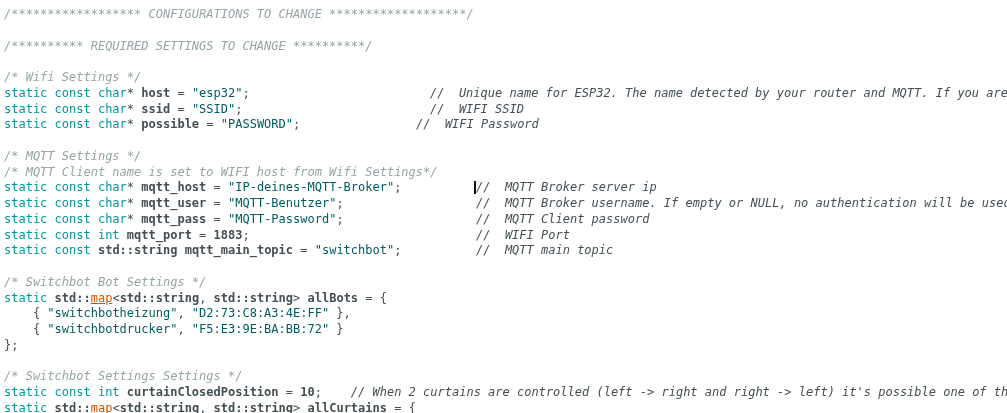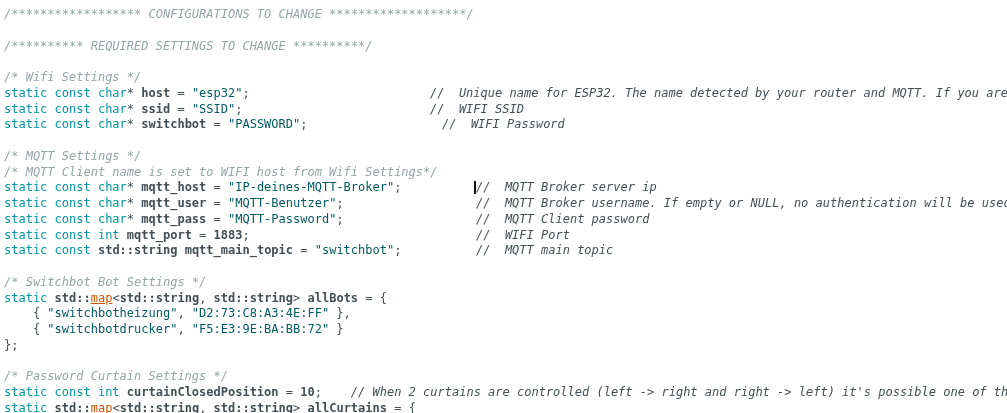--- a/index.html
+++ b/index.html
@@ -56,32 +56,32 @@
 <body>
 
 <main class="editor" id="code-editor">
     <div class="code-line"><span class="seg-bcomment">/****************** CONFIGURATIONS TO CHANGE *******************/</span></div>
     <div class="code-line"></div>
     <div class="code-line"><span class="seg-bcomment">/********** REQUIRED SETTINGS TO CHANGE **********/</span></div>
     <div class="code-line"></div>
     <div class="code-line"><span class="seg-bcomment">/* Wifi Settings */</span></div>
     <div class="code-line"><span class="seg-keyword">static const char</span><span class="seg-punct">* </span><span class="seg-ident">host</span><span class="seg-punct"> = </span><span class="seg-string">"esp32"</span><span class="seg-punct">;</span><span class="seg-lcomment abs-seg" style="left: 426px;">//  Unique name for ESP32. The name detected by your router and MQTT. If you are using</span></div>
     <div class="code-line"><span class="seg-keyword">static const char</span><span class="seg-punct">* </span><span class="seg-ident">ssid</span><span class="seg-punct"> = </span><span class="seg-string">"SSID"</span><span class="seg-punct">;</span><span class="seg-lcomment abs-seg" style="left: 426px;">//  WIFI SSID</span></div>
-    <div class="code-line"><span class="seg-keyword">static const char</span><span class="seg-punct">* </span><span class="seg-ident">switchbot</span><span class="seg-punct"> = </span><span class="seg-string">"PASSWORD"</span><span class="seg-punct">;</span><span class="seg-lcomment abs-seg" style="left: 438px;">//  WIFI Password</span></div>
+    <div class="code-line"><span class="seg-keyword">static const char</span><span class="seg-punct">* </span><span class="seg-ident">possible</span><span class="seg-punct"> = </span><span class="seg-string">"PASSWORD"</span><span class="seg-punct">;</span><span class="seg-lcomment abs-seg" style="left: 412px;">//  WIFI Password</span></div>
     <div class="code-line"></div>
     <div class="code-line"><span class="seg-bcomment">/* MQTT Settings */</span></div>
     <div class="code-line"><span class="seg-bcomment">/* MQTT Client name is set to WIFI host from Wifi Settings*/</span></div>
     <div class="code-line"><span class="seg-keyword">static const char</span><span class="seg-punct">* </span><span class="seg-ident">mqtt_host</span><span class="seg-punct"> = </span><span class="seg-string">"IP-deines-MQTT-Broker"</span><span class="seg-punct">;</span><span class="seg-lcomment abs-seg" style="left: 472px;">//  MQTT Broker server ip</span><div class="caret" style="left: 470px;"></div></div>
     <div class="code-line"><span class="seg-keyword">static const char</span><span class="seg-punct">* </span><span class="seg-ident">mqtt_user</span><span class="seg-punct"> = </span><span class="seg-string">"MQTT-Benutzer"</span><span class="seg-punct">;</span><span class="seg-lcomment abs-seg" style="left: 472px;">//  MQTT Broker username. If empty or NULL, no authentication will be used</span></div>
     <div class="code-line"><span class="seg-keyword">static const char</span><span class="seg-punct">* </span><span class="seg-ident">mqtt_pass</span><span class="seg-punct"> = </span><span class="seg-string">"MQTT-Password"</span><span class="seg-punct">;</span><span class="seg-lcomment abs-seg" style="left: 472px;">//  MQTT Client password</span></div>
     <div class="code-line"><span class="seg-keyword">static const int</span><span class="seg-punct"> </span><span class="seg-ident">mqtt_port</span><span class="seg-punct"> = </span><span class="seg-ident">1883</span><span class="seg-punct">;</span><span class="seg-lcomment abs-seg" style="left: 472px;">//  WIFI Port</span></div>
     <div class="code-line"><span class="seg-keyword">static const</span><span class="seg-punct"> </span><span class="seg-ident">std::string</span><span class="seg-punct"> </span><span class="seg-ident">mqtt_main_topic</span><span class="seg-punct"> = </span><span class="seg-string">"switchbot"</span><span class="seg-punct">;</span><span class="seg-lcomment abs-seg" style="left: 472px;">//  MQTT main topic</span></div>
     <div class="code-line"></div>
     <div class="code-line"><span class="seg-bcomment">/* Switchbot Bot Settings */</span></div>
     <div class="code-line"><span class="seg-keyword">static</span><span class="seg-punct"> </span><span class="seg-ident">std::</span><span class="seg-func">map</span><span class="seg-punct">&lt;</span><span class="seg-ident">std::string</span><span class="seg-punct">, </span><span class="seg-ident">std::string</span><span class="seg-punct">&gt; </span><span class="seg-ident">allBots</span><span class="seg-punct"> = {</span></div>
     <div class="code-line"><span class="seg-punct">    { </span><span class="seg-string">"switchbotheizung"</span><span class="seg-punct">, </span><span class="seg-string">"D2:73:C8:A3:4E:FF"</span><span class="seg-punct"> },</span></div>
     <div class="code-line"><span class="seg-punct">    { </span><span class="seg-string">"switchbotdrucker"</span><span class="seg-punct">, </span><span class="seg-string">"F5:E3:9E:BA:BB:72"</span><span class="seg-punct"> }</span></div>
     <div class="code-line"><span class="seg-punct">};</span></div>
     <div class="code-line"></div>
-    <div class="code-line"><span class="seg-bcomment">/* Password Curtain Settings */</span></div>
+    <div class="code-line"><span class="seg-bcomment">/* Switchbot Settings Settings */</span></div>
     <div class="code-line"><span class="seg-keyword">static const int</span><span class="seg-punct"> </span><span class="seg-ident">curtainClosedPosition</span><span class="seg-punct"> = </span><span class="seg-ident">10</span><span class="seg-punct">;    </span><span class="seg-lcomment">// When 2 curtains are controlled (left -&gt; right and right -&gt; left) it's possible one of the curtains</span></div>
     <div class="code-line"><span class="seg-keyword">static</span><span class="seg-punct"> </span><span class="seg-ident">std::</span><span class="seg-func">map</span><span class="seg-punct">&lt;</span><span class="seg-ident">std::string</span><span class="seg-punct">, </span><span class="seg-ident">std::string</span><span class="seg-punct">&gt; </span><span class="seg-ident">allCurtains</span><span class="seg-punct"> = {</span></div>
   </main>
 
 </body></html>

